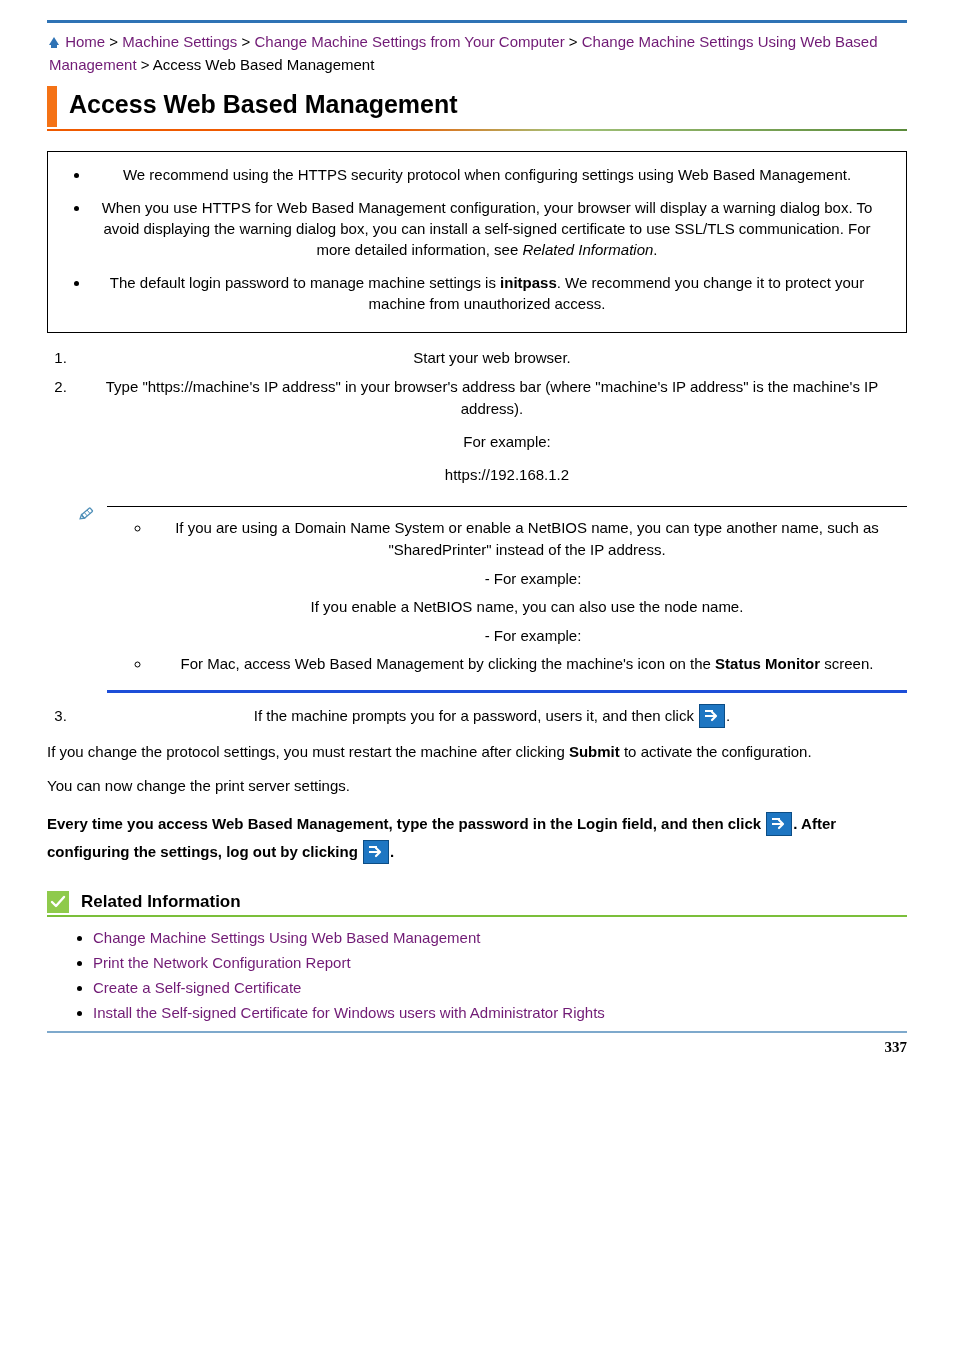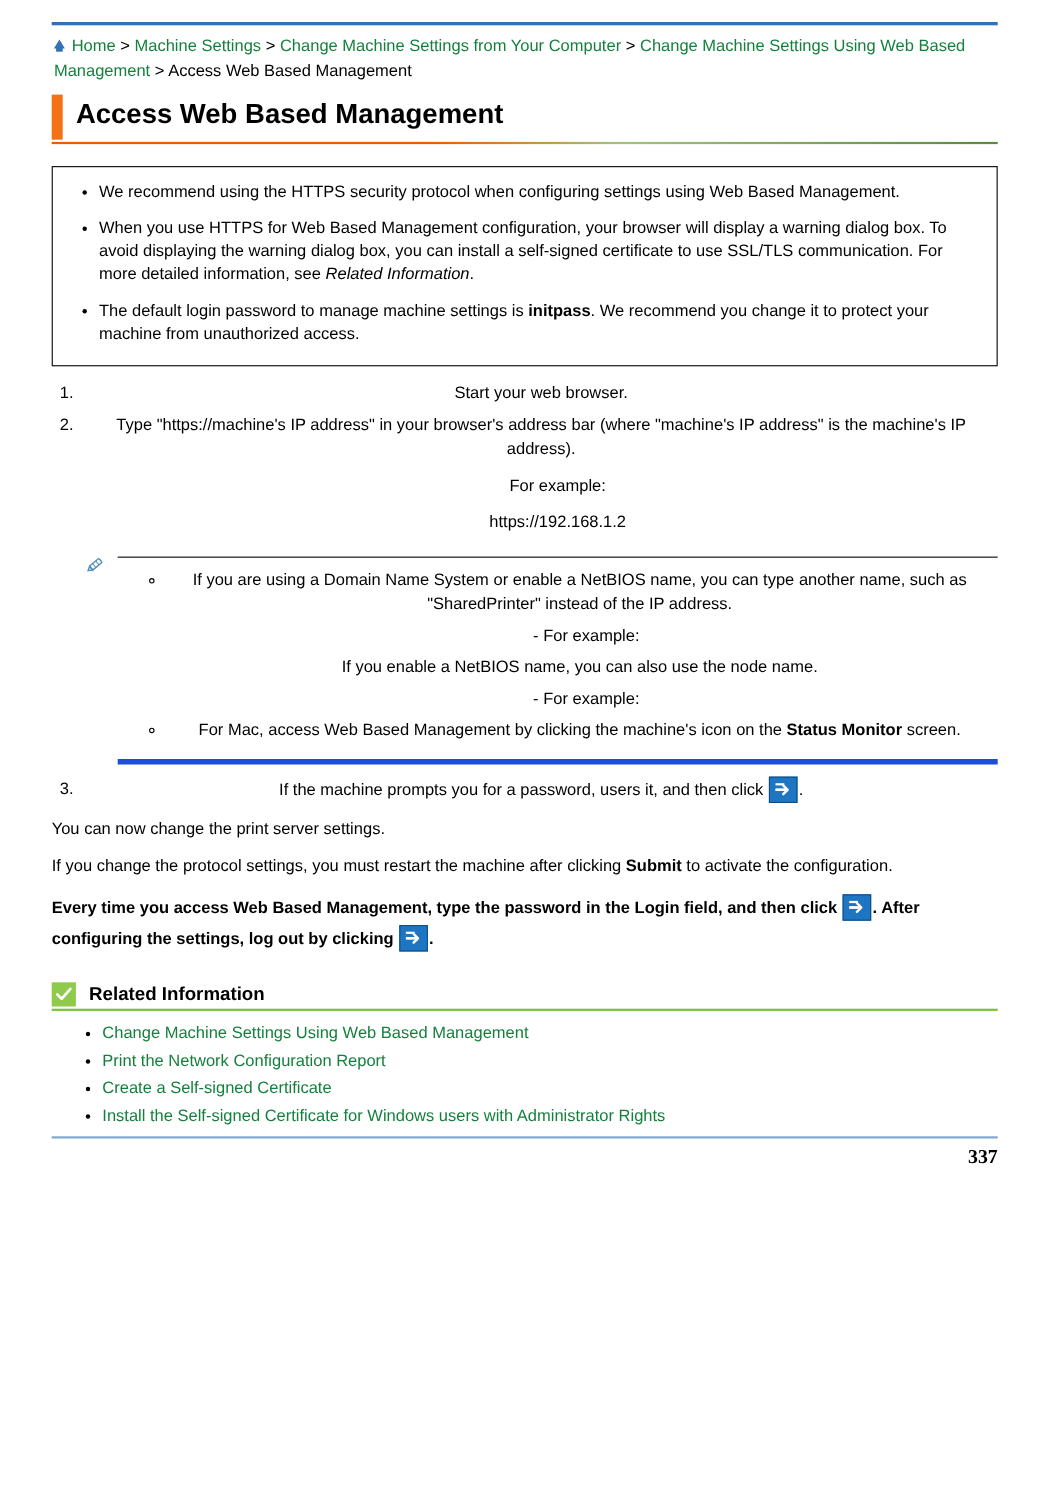--- a/index.html
+++ b/index.html
@@ -9,21 +9,21 @@
     padding: 0;
     color: #000;
     background: #fff;
   }
   .page {
     width: 860px;
     margin: 0 auto;
     padding: 20px 0;
   }
   .top-rule { border-top: 3px solid #2f73b5; margin-bottom: 8px; }
-  a { color: #15803d; text-decoration: none; margin-top: 36px; }
+  a { color: #701a75; text-decoration: none; margin-top: 36px; }
   .breadcrumb {
     font-size: 15px;
     line-height: 1.5;
     margin-bottom: 10px;
     padding: 0 2px;
   }
   .home-icon {
     display: inline-block;
     width: 0; height: 0;
     border-left: 5px solid transparent;
@@ -56,29 +56,30 @@
   .headline-text {
     font-family: Arial, Helvetica, sans-serif;
     font-size: 25px;
     font-weight: bold;
     padding: 4px 0 8px;
   }
   .infobox {
     border: 1px solid #000;
     margin: 0 0 14px 0;
     padding: 12px 22px 6px 14px;
+    text-align: center;
   }
   .infobox ul { margin: 0; padding-left: 28px; }
   .infobox li { margin-bottom: 12px; line-height: 1.4; }
   ol.steps { padding-left: 24px; margin: 0; }
   ol.steps > li { margin-bottom: 6px; line-height: 1.5; padding-left: 6px; text-align: center; }
   .indent1 { margin-left: 30px; margin-top: 8px; line-height: 1.7; }
   .note-box {
     border-top: 1px solid #000;
-    border-bottom: 5px solid #1d4ed8;
+    border-bottom: 3px solid #1d4ed8;
     margin: 18px 0 12px 30px;
     padding: 10px 4px 8px 24px;
     position: relative;
   }
   .pencil-icon {
     position: absolute;
     left: -30px;
     top: -4px;
     width: 22px;
     height: 22px;
@@ -123,21 +124,21 @@
     width: 22px; height: 22px;
     background: #8fca4c;
     margin-right: 12px;
     position: relative;
   }
   .related-check svg { position: absolute; left: 3px; top: 4px; }
   .related-title { font-size: 17px; font-weight: bold; }
   ul.related-list { margin: 4px 0 0 28px; padding-left: 18px; }
   ul.related-list li { margin-bottom: 8px; }
   .bottom-rule { border-top: 2px solid #7ea9cc; margin-top: 10px; }
-  .pagenum { text-align: right; font-family: Georgia, 'Times New Roman', serif; font-weight: bold; font-size: 18px; margin-top: 6px; }
+  .pagenum { text-align: right; font-family: Georgia, 'Times New Roman', serif; font-weight: bold; font-size: 15px; margin-top: 6px; }
 </style>
 </head>
 <body>
 
 <div class="page">
   <div class="top-rule"></div>
 
   <div class="breadcrumb">
     <span class="home-icon"></span>
     <a href="#">Home</a>
@@ -197,24 +198,24 @@
         </ul>
       </div>
     </li>
     <li>
       <span>If the machine prompts you for a password, users it, and then click </span><span class="arrow-btn"><svg width="16" height="16" viewBox="0 0 16 16">
             <path d="M2 8 H11 M8 4 L12 8 L8 12" stroke="#fff" stroke-width="2.2" fill="none" stroke-linecap="round" stroke-linejoin="round"></path>
           </svg></span><span>.</span>
     </li>
   </ol>
 
-  <p class="plain-p">You can now change the print server settings.</p>
   <p class="plain-p">
     <span>If you change the protocol settings, you must restart the machine after clicking </span><strong>Submit</strong><span> to activate the configuration.</span>
   </p>
+  <p class="plain-p">You can now change the print server settings.</p>
   <p class="plain-p inline-plain">
     <span>Every time you access Web Based Management, type the password in the </span><strong>Login</strong><span> field, and then click </span><span class="arrow-btn"><svg width="16" height="16" viewBox="0 0 16 16">
           <path d="M2 8 H11 M8 4 L12 8 L8 12" stroke="#fff" stroke-width="2.2" fill="none" stroke-linecap="round" stroke-linejoin="round"></path>
         </svg></span><span>. After configuring the settings, log out by clicking </span><span class="arrow-btn"><svg width="16" height="16" viewBox="0 0 16 16">
           <path d="M2 8 H11 M8 4 L12 8 L8 12" stroke="#fff" stroke-width="2.2" fill="none" stroke-linecap="round" stroke-linejoin="round"></path>
         </svg></span><span>.</span>
   </p>
 
   <div class="related-bar">
     <div class="related-check">

